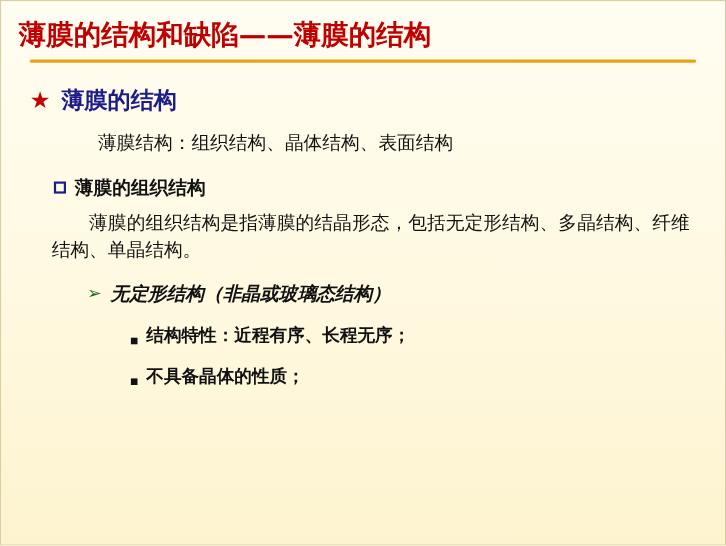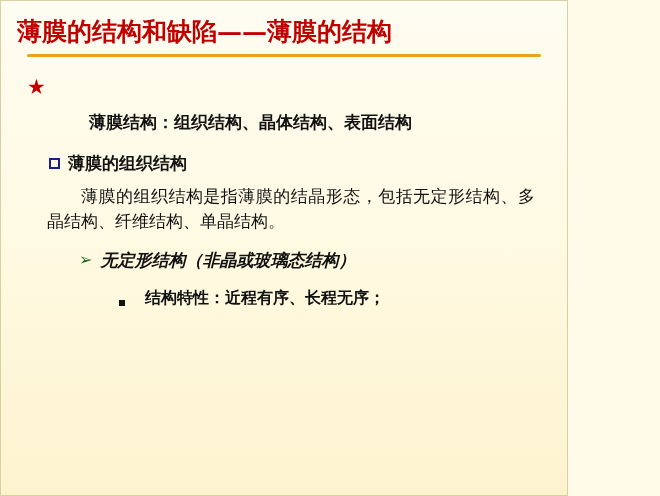--- a/index.html
+++ b/index.html
@@ -8,21 +8,21 @@
   }
   body {
     width: 660px;
     height: 496px;
     background: #fffbe8;
     font-family: "DejaVu Serif", "Liberation Serif", serif;
     overflow: hidden;
   }
   .slide {
     position: relative;
-    width: 568px;
+    width: 660px;
     height: 496px;
     box-sizing: border-box;
     background: linear-gradient(180deg, #fffdf2 0%, #fff9e0 55%, #fdf3cf 100%);
     border: 1px solid #d9cfa0;
   }
   .title-block {
     position: relative;
     padding: 14px 16px 4px 16px;
   }
   .title-text {
@@ -55,21 +55,21 @@
   }
   .lvl-star .txt {
     font-size: 21px;
     font-weight: bold;
     color: #1d1d8a;
   }
   .lvl-plain {
     margin: 13px 0 0 70px;
     font-size: 17px;
     color: #111111;
-    font-weight: bold;
+    font-weight: normal;
   }
   .lvl-square {
     display: flex;
     align-items: flex-start;
     gap: 8px;
     margin: 18px 0 0 30px;
     text-align: right;
   }
   .sq-icon {
     width: 11px;
@@ -106,21 +106,21 @@
   }
   .lvl-arrow .txt {
     font-size: 17px;
     font-weight: bold;
     color: #111111;
     font-style: italic;
   }
   .lvl-dot {
     display: flex;
     align-items: center;
-    gap: 20px;
+    gap: 8px;
     margin: 16px 0 0 100px;
   }
   .dot-icon {
     width: 6px;
     height: 6px;
     background: #111111;
     margin-top: 8px;
     flex: none;
   }
   .lvl-dot .txt {
@@ -136,20 +136,21 @@
 
   <div class="title-block">
     <div class="title-text">薄膜的结构和缺陷——薄膜的结构</div>
     <div class="title-rule"></div>
   </div>
 
   <div class="content">
 
     <div class="lvl-star">
       <span class="star-icon">★</span>
+      <span class="txt">薄膜的结构</span>
     </div>
 
     <div class="lvl-plain">薄膜结构：组织结构、晶体结构、表面结构</div>
 
     <div class="lvl-square">
       <span class="sq-icon"></span>
       <span class="txt">薄膜的组织结构</span>
     </div>
 
     <div class="para">薄膜的组织结构是指薄膜的结晶形态，包括无定形结构、多晶结构、纤维结构、单晶结构。</div>
@@ -157,16 +158,20 @@
     <div class="lvl-arrow">
       <span class="arrow-icon">➢</span>
       <span class="txt">无定形结构（非晶或玻璃态结构）</span>
     </div>
 
     <div class="lvl-dot">
       <span class="dot-icon"></span>
       <span class="txt">结构特性：近程有序、长程无序；</span>
     </div>
 
+    <div class="lvl-dot">
+      <span class="dot-icon"></span>
+      <span class="txt">不具备晶体的性质；</span>
+    </div>
 
 
   </div>
 </div>
 
 </body></html>

